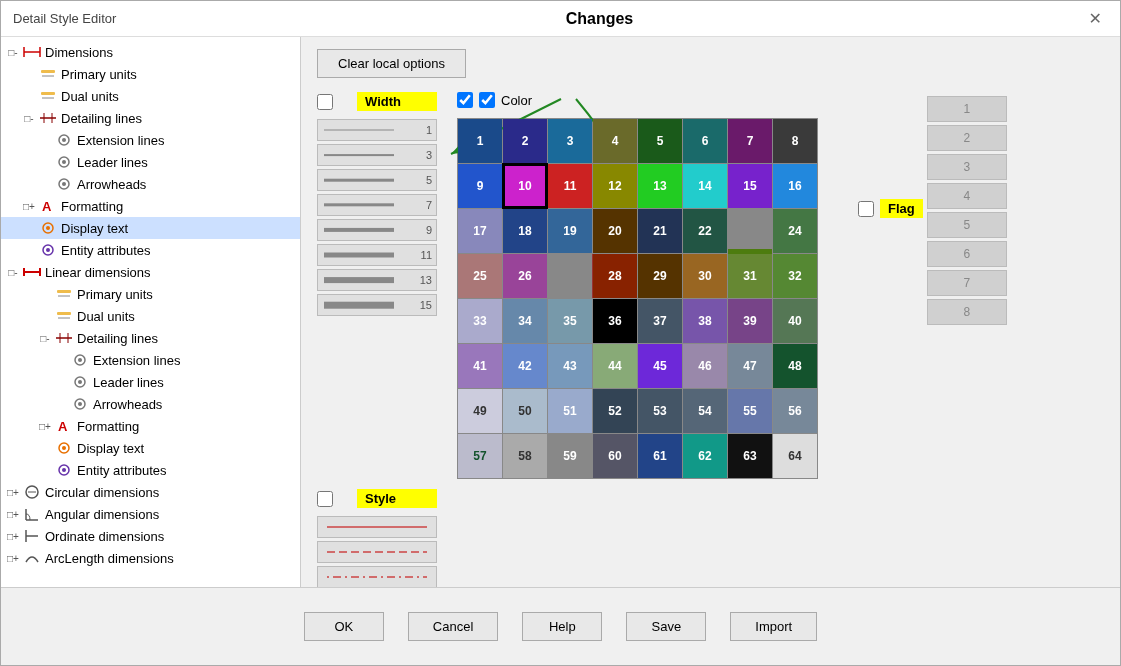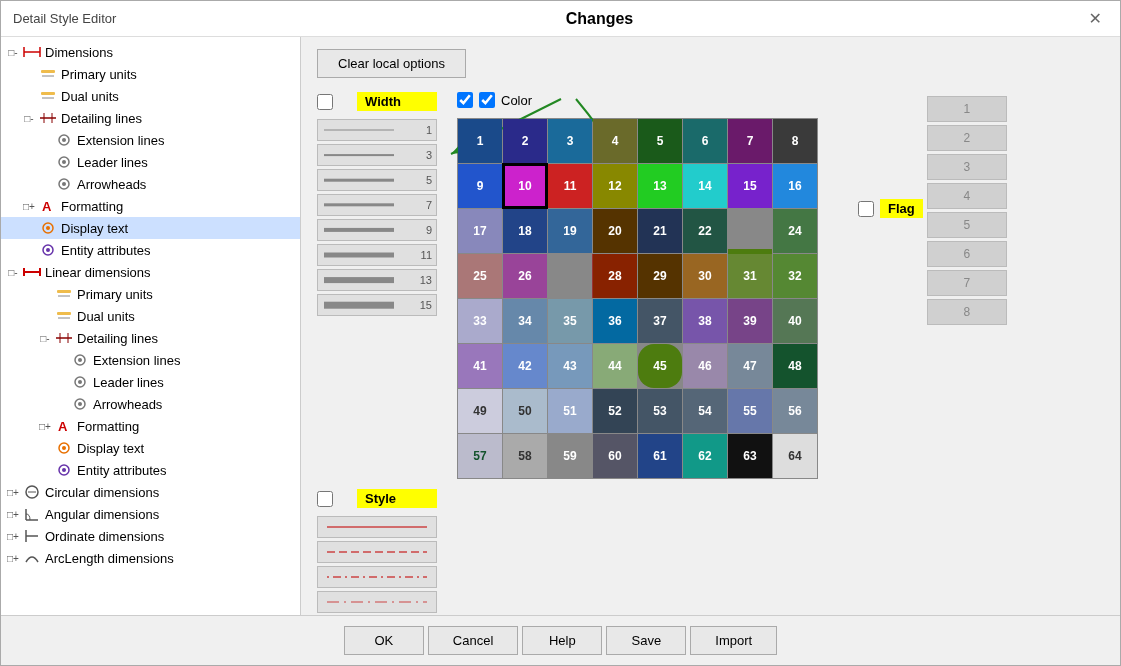--- a/index.html
+++ b/index.html
@@ -247,24 +247,24 @@
       background: #d0d0d0;
       border: 1px solid #bbb;
       cursor: pointer;
       font-size: 12px;
       color: #888;
     }
     
     .bottom-bar {
       background: #f0f0f0;
       border-top: 1px solid #ccc;
-      padding: 10px 16px;
+      padding: 24px 16px;
       display: flex;
       justify-content: center;
-      gap: 4px;
+      gap: 24px;
     }
     .bottom-btn {
       padding: 6px 24px;
       background: #e8e8e8;
       border: 1px solid #aaa;
       font-size: 13px;
       cursor: pointer;
       min-width: 80px;
     }
     .content-wrapper {
@@ -629,30 +629,30 @@
                 <div class="color-cell" style="background: rgb(153, 68, 153); color: rgb(255, 255, 255);">26</div>
                 <div class="color-cell" style="background: rgb(153, 51, 51); color: rgb(255, 255, 255); margin-left: 44px;">27</div>
                 <div class="color-cell" style="background: rgb(136, 34, 0); color: rgb(255, 255, 255);">28</div>
                 <div class="color-cell" style="background: rgb(85, 51, 0); color: rgb(255, 255, 255);">29</div>
                 <div class="color-cell" style="background: rgb(153, 102, 34); color: rgb(255, 255, 255);">30</div>
                 <div class="color-cell" style="background: rgb(102, 136, 51); color: rgb(255, 255, 255);">31</div>
                 <div class="color-cell" style="background: rgb(85, 136, 51); color: rgb(255, 255, 255);">32</div>
                 <div class="color-cell" style="background: rgb(170, 170, 204); color: rgb(255, 255, 255);">33</div>
                 <div class="color-cell" style="background: rgb(102, 136, 170); color: rgb(255, 255, 255);">34</div>
                 <div class="color-cell" style="background: rgb(119, 153, 170); color: rgb(255, 255, 255);">35</div>
-                <div class="color-cell" style="background: #0369a1; color: rgb(255, 255, 255);">36</div>
+                <div class="color-cell" style="background: #000000; color: rgb(255, 255, 255);">36</div>
                 <div class="color-cell" style="background: rgb(68, 85, 102); color: rgb(255, 255, 255);">37</div>
                 <div class="color-cell" style="background: rgb(119, 85, 170); color: rgb(255, 255, 255);">38</div>
                 <div class="color-cell" style="background: rgb(119, 68, 136); color: rgb(255, 255, 255);">39</div>
                 <div class="color-cell" style="background: rgb(85, 119, 85); color: rgb(255, 255, 255);">40</div>
                 <div class="color-cell" style="background: rgb(153, 119, 187); color: rgb(255, 255, 255);">41</div>
                 <div class="color-cell" style="background: rgb(102, 136, 204); color: rgb(255, 255, 255);">42</div>
                 <div class="color-cell" style="background: rgb(119, 153, 187); color: rgb(255, 255, 255);">43</div>
                 <div class="color-cell" style="background: rgb(136, 170, 119); color: rgb(255, 255, 255);">44</div>
-                <div class="color-cell" style="background: #4d7c0f; color: rgb(255, 255, 255); border-radius: 16px;">45</div>
+                <div class="color-cell" style="background: #6d28d9; color: rgb(255, 255, 255);">45</div>
                 <div class="color-cell" style="background: rgb(153, 136, 170); color: rgb(255, 255, 255);">46</div>
                 <div class="color-cell" style="background: rgb(119, 136, 153); color: rgb(255, 255, 255);">47</div>
                 <div class="color-cell" style="background: #14532d; color: rgb(255, 255, 255);">48</div>
                 <div class="color-cell" style="background: rgb(204, 204, 221); color: rgb(51, 51, 51);">49</div>
                 <div class="color-cell" style="background: rgb(170, 187, 204); color: rgb(51, 51, 51);">50</div>
                 <div class="color-cell" style="background: rgb(153, 170, 204); color: rgb(255, 255, 255);">51</div>
                 <div class="color-cell" style="background: rgb(51, 68, 85); color: rgb(255, 255, 255);">52</div>
                 <div class="color-cell" style="background: rgb(68, 85, 102); color: rgb(255, 255, 255);">53</div>
                 <div class="color-cell" style="background: rgb(85, 102, 119); color: rgb(255, 255, 255);">54</div>
                 <div class="color-cell" style="background: rgb(102, 119, 170); color: rgb(255, 255, 255);">55</div>

